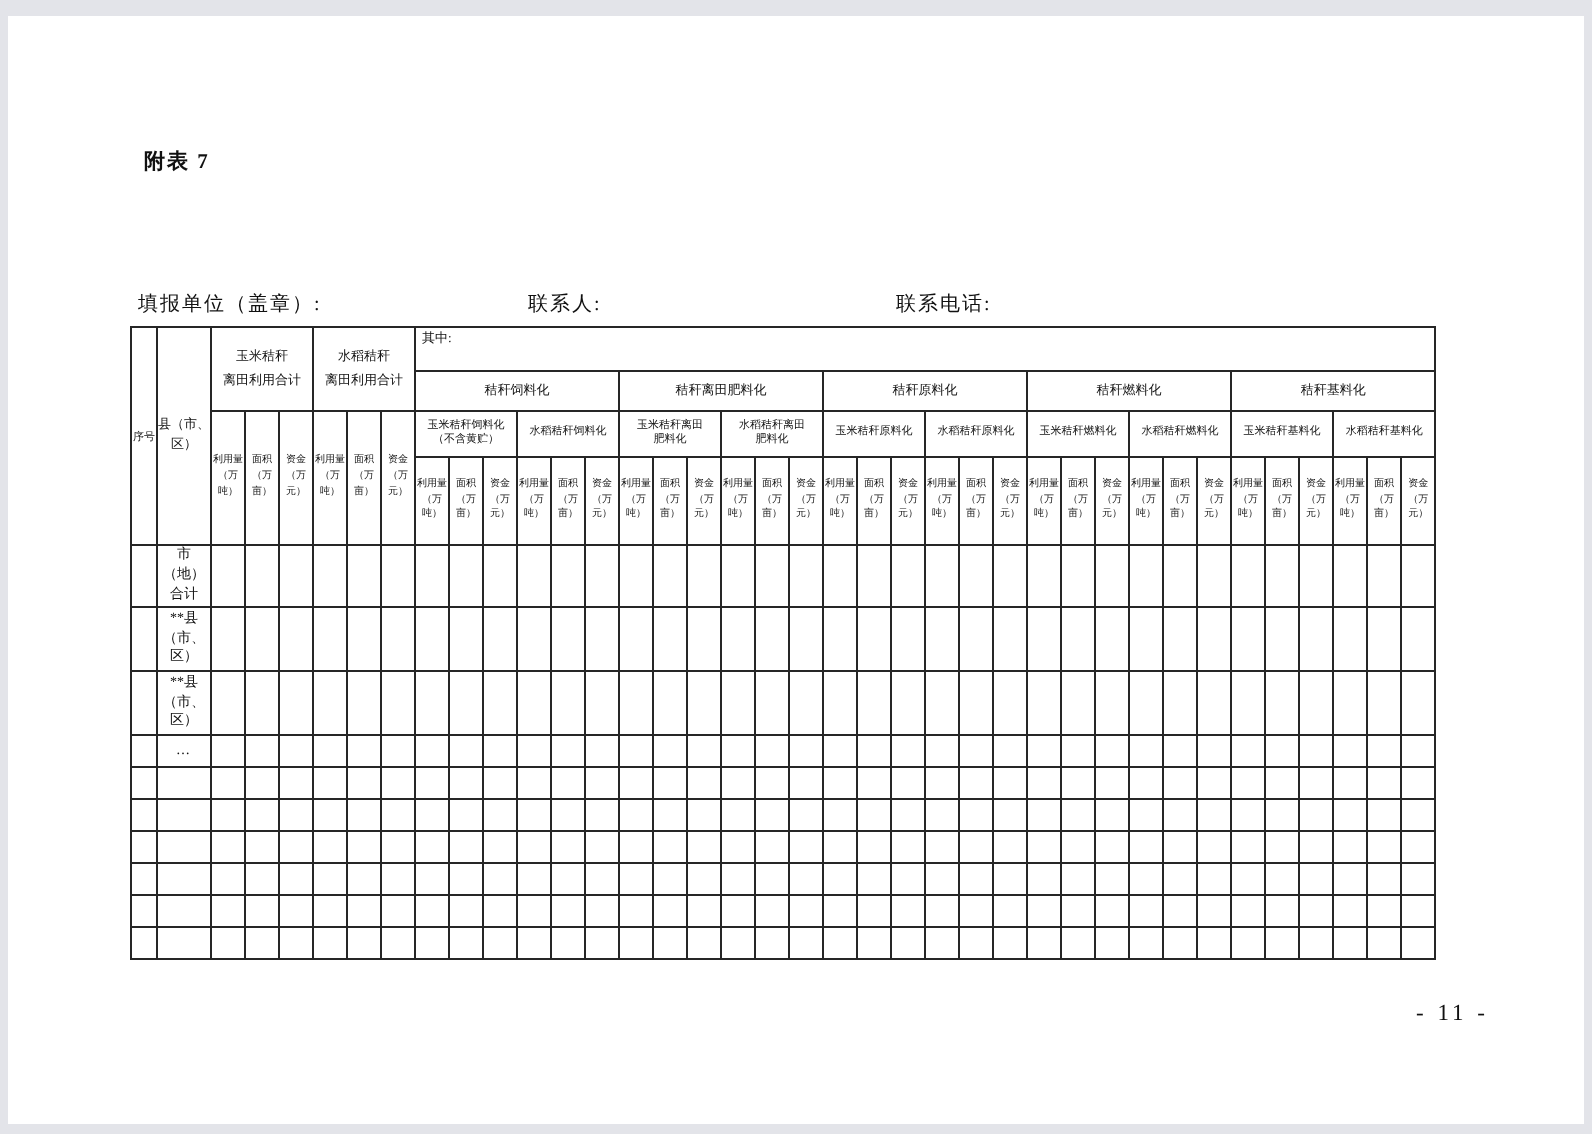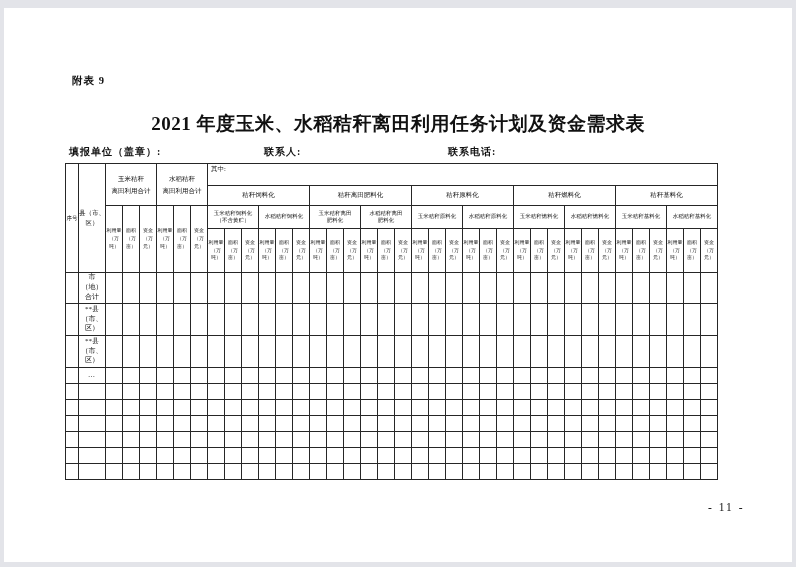--- a/index.html
+++ b/index.html
@@ -4,21 +4,21 @@
 <style>
   html,body{margin:0;padding:0;width:796px;height:567px;overflow:hidden;}
   body{background:#e3e4e9;position:relative;font-family:"Liberation Serif",serif;}
   .page{
     position:absolute;left:4px;top:8px;width:788px;height:554px;
     background:#ffffff;color:#111;
   }
   .annex{position:absolute;left:68px;top:66px;font-size:10.5px;font-weight:bold;letter-spacing:1px;}
   .title{position:absolute;left:0;top:103px;width:100%;text-align:center;
     font-size:19px;font-weight:bold;letter-spacing:0.5px;white-space:nowrap;}
-  .meta{position:absolute;top:137px;left:0;width:100%;height:14px;font-size:10px;font-weight:bold;}
+  .meta{position:absolute;top:137px;left:0;width:100%;height:14px;font-size:10px;font-weight:normal;}
   .meta span{position:absolute;top:0;letter-spacing:1px;}
   .m-unit{left:65px;} .m-contact{left:260px;} .m-phone{left:398px;margin-left:46px;}
 
   table.sheet{position:absolute;left:61px;top:155px;border-collapse:collapse;
     table-layout:fixed;width:652px;color:#111;}
   table.sheet td{border:1px solid #262626;padding:0;text-align:center;
     vertical-align:middle;word-break:break-all;overflow:hidden;}
   tr.rA{height:22px;} tr.rB{height:20px;} tr.rC{height:23px;} tr.rD{height:44px;}
   .sn{font-size:5.5px;}
   .cnty{font-size:6.5px;line-height:1.5;white-space:pre-line;}
@@ -29,23 +29,22 @@
   .met{font-size:5px;line-height:1.55;}
   .cnty-cell{font-size:7px;line-height:1.4;white-space:pre-line;margin-left:20px;}
   .dots{font-size:7px;letter-spacing:1px;}
   .pagenum{position:absolute;left:704px;top:493px;font-size:11.5px;letter-spacing:2px;text-align:right;}
 </style>
 </head>
 <body>
 
 <div class="page">
 
-  <div class="annex">附表 9</div>
-
-  <div class="title">2021 年度玉米、水稻秸秆离田利用任务计划及资金需求表</div>
+  <div class="annex">附表 7</div>
+
 
   <div class="meta">
     <span class="m-unit">填报单位（盖章）:</span>
     <span class="m-contact">联系人:</span>
     <span class="m-phone">联系电话:</span>
   </div>
 
   <table class="sheet">
     <colgroup id="cols">
         <col style="width:13px">

